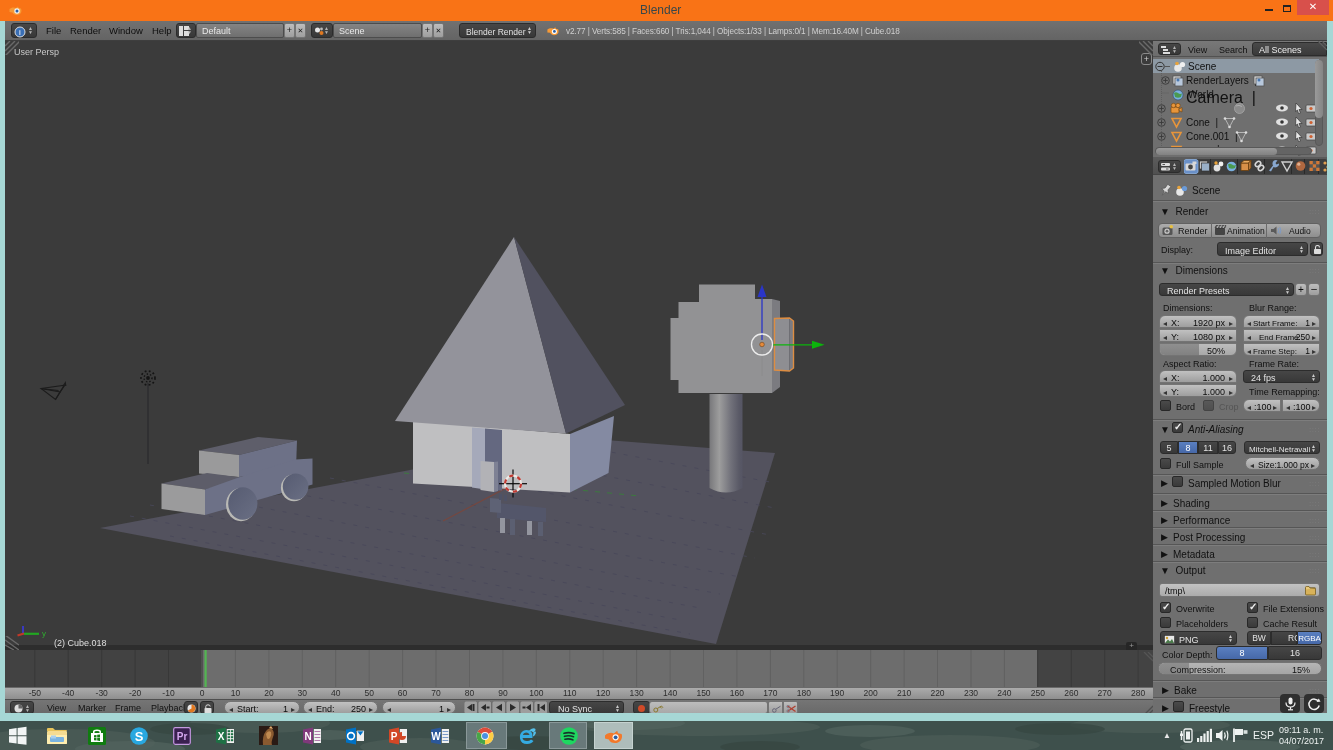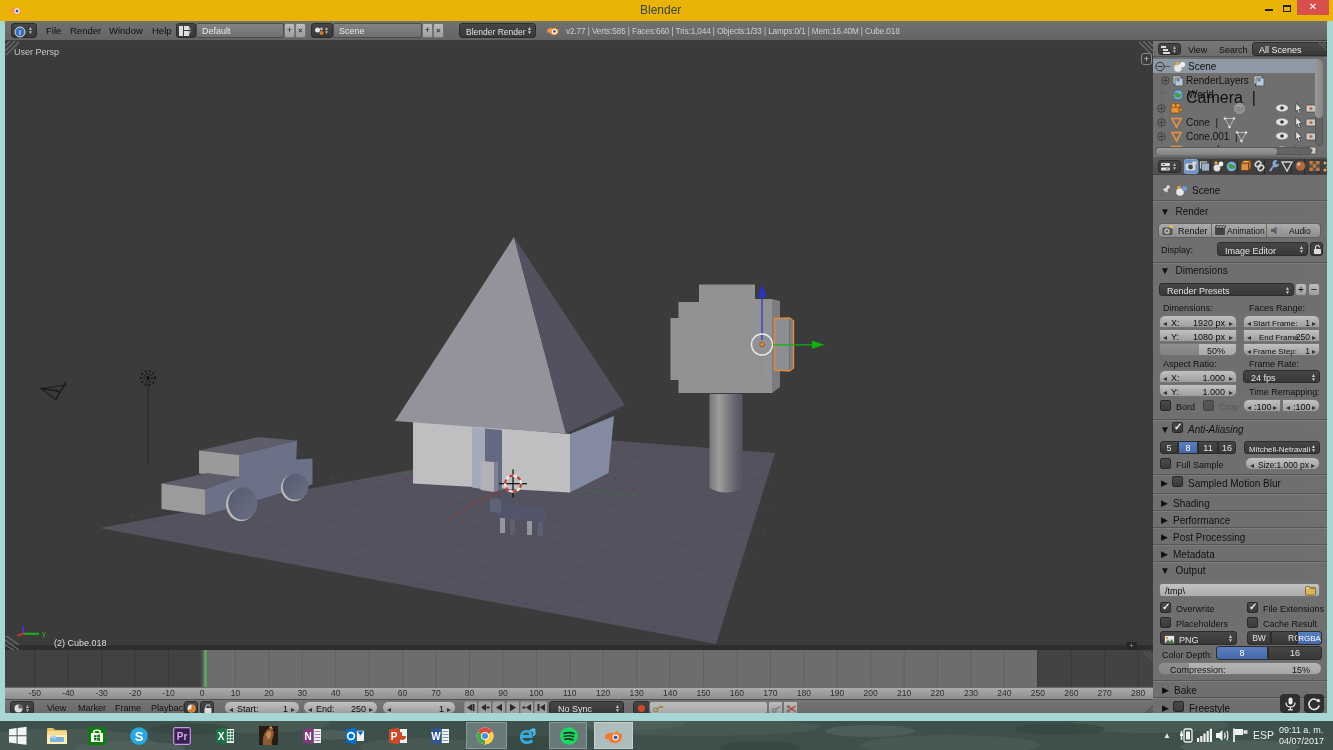--- a/index.html
+++ b/index.html
@@ -1,18 +1,18 @@
 <!DOCTYPE html>
 <html><head>
 <meta charset="utf-8">
 <style>
 html,body{margin:0;padding:0;width:1333px;height:750px;overflow:hidden;background:#a6d7d5;font-family:"Liberation Sans",sans-serif;}
 *{box-sizing:border-box;}
 .abs{position:absolute;}
-#titlebar{position:absolute;left:0;top:0;width:1333px;height:21px;background:#eab308;}
+#titlebar{position:absolute;left:0;top:0;width:1333px;height:21px;background:#f97316;}
 #bheader{position:absolute;left:5px;top:21px;width:1322px;height:20px;background:linear-gradient(#717171,#646464);border-bottom:1px solid #3e3e3e;}
 #viewport{position:absolute;left:5px;top:41px;width:1148px;height:609px;background:#3b3b3b;overflow:hidden;}
 #outliner{position:absolute;left:1153px;top:41px;width:174px;height:116px;background:#6f6f6f;overflow:hidden;}
 #props{position:absolute;left:1153px;top:157px;width:174px;height:558px;background:#6f6f6f;overflow:hidden;}
 #timeline{position:absolute;left:5px;top:650px;width:1148px;height:65px;background:#6b6b6b;overflow:hidden;}
 #taskbar{position:absolute;left:0;top:721px;width:1333px;height:29px;background:#3e504c;overflow:hidden;}
 #borderL{position:absolute;left:0;top:21px;width:5px;height:700px;background:#a6d7d5;}
 #borderR{position:absolute;left:1327px;top:21px;width:6px;height:700px;background:#a6d7d5;}
 #borderB{position:absolute;left:0;top:713px;width:1333px;height:8px;background:#a6d7d5;}
 .mtxt{color:#0e0e0e;font-size:9.5px;}
@@ -492,21 +492,21 @@
       </svg>
     </div>
   <div class="sep" style="top:105px;"></div>
 
   <div class="abs lbl" style="left:7px;top:108px;font-size:10px;">▼&nbsp; Dimensions</div>
   <div class="dots" style="left:156px;top:109px;">....<br>....</div>
   <div class="abs dk" style="left:6px;top:126px;width:135px;height:13px;font-size:9px;padding:2px 0 0 7px;">Render Presets<div class="updn" style="color:#ccc;top:1.5px;">▲<br>▼</div></div>
   <div class="abs ltsq" style="left:142px;top:126px;width:12px;height:13px;border-radius:3px;text-align:center;line-height:11px;font-size:10px;">+</div>
   <div class="abs ltsq" style="left:155px;top:126px;width:12px;height:13px;border-radius:3px;text-align:center;line-height:10px;font-size:10px;">–</div>
   <div class="abs lbl" style="left:10px;top:146px;">Dimensions:</div>
-  <div class="abs lbl" style="left:96px;top:146px;">Faces Range:</div>
+  <div class="abs lbl" style="left:96px;top:146px;">Blur Range:</div>
   <div class="abs lt" style="left:6px;top:158px;width:78px;height:13px;border-radius:6px 6px 0 0;">
       <span style="position:absolute;left:3px;top:2.5px;font-size:8px;color:#333;">◂</span>
       <span style="position:absolute;left:11px;top:1.5px;font-size:9px;">X:</span>
       <span style="position:absolute;right:11px;top:1.5px;font-size:9px;">1920 px</span>
       <span style="position:absolute;right:3px;top:2.5px;font-size:8px;color:#333;">▸</span>
     </div>
   <div class="abs lt" style="left:6px;top:172px;width:78px;height:13px;border-radius:0;">
       <span style="position:absolute;left:3px;top:2.5px;font-size:8px;color:#333;">◂</span>
       <span style="position:absolute;left:11px;top:1.5px;font-size:9px;">Y:</span>
       <span style="position:absolute;right:11px;top:1.5px;font-size:9px;">1080 px</span>

